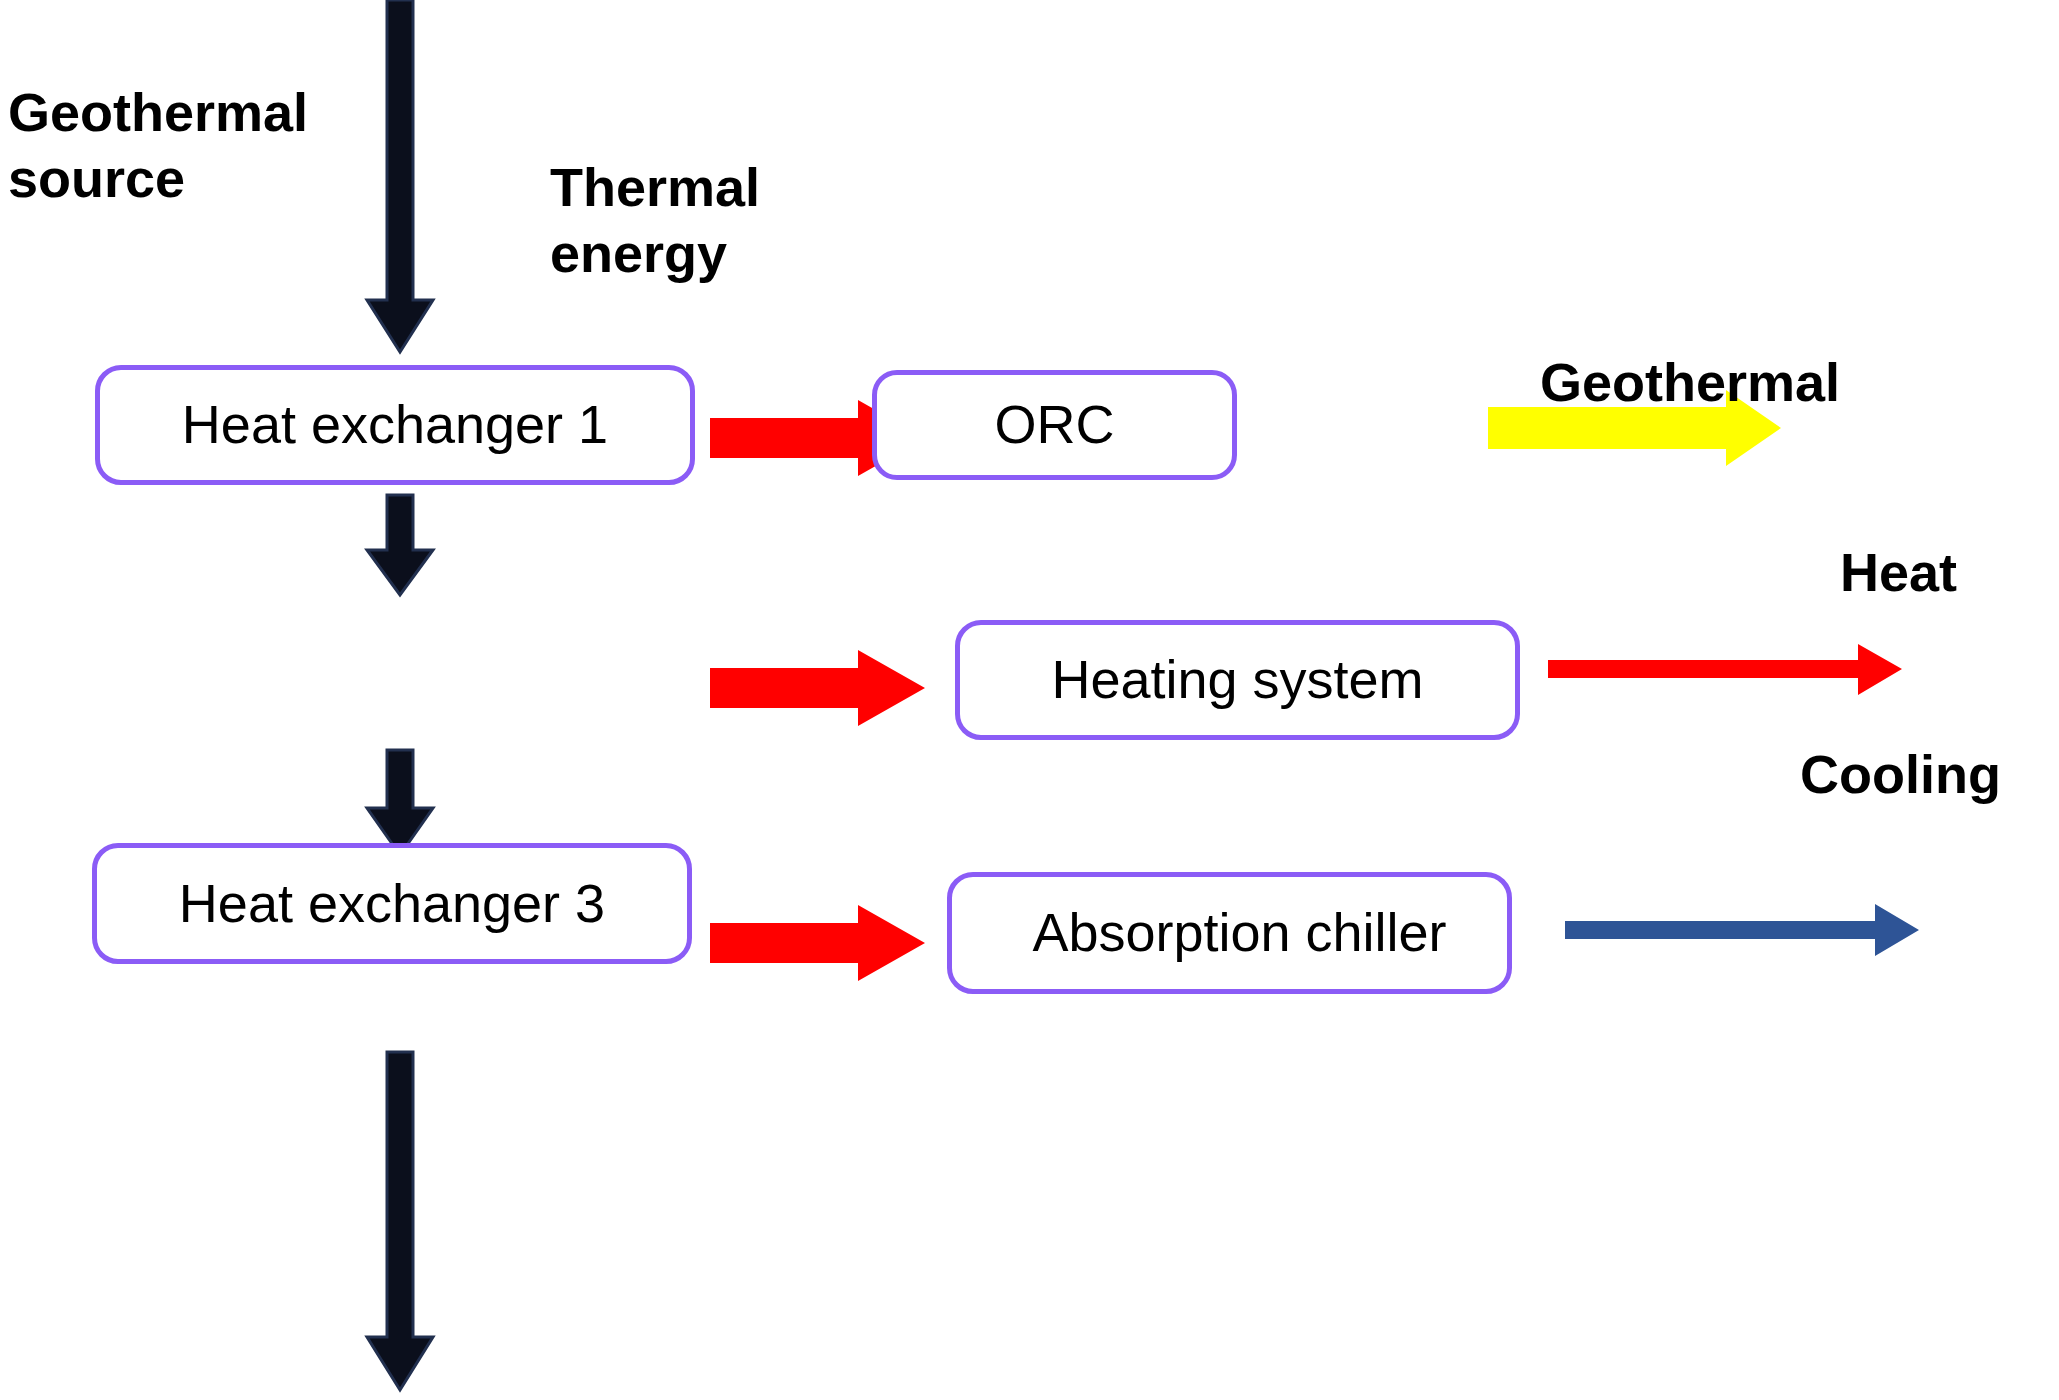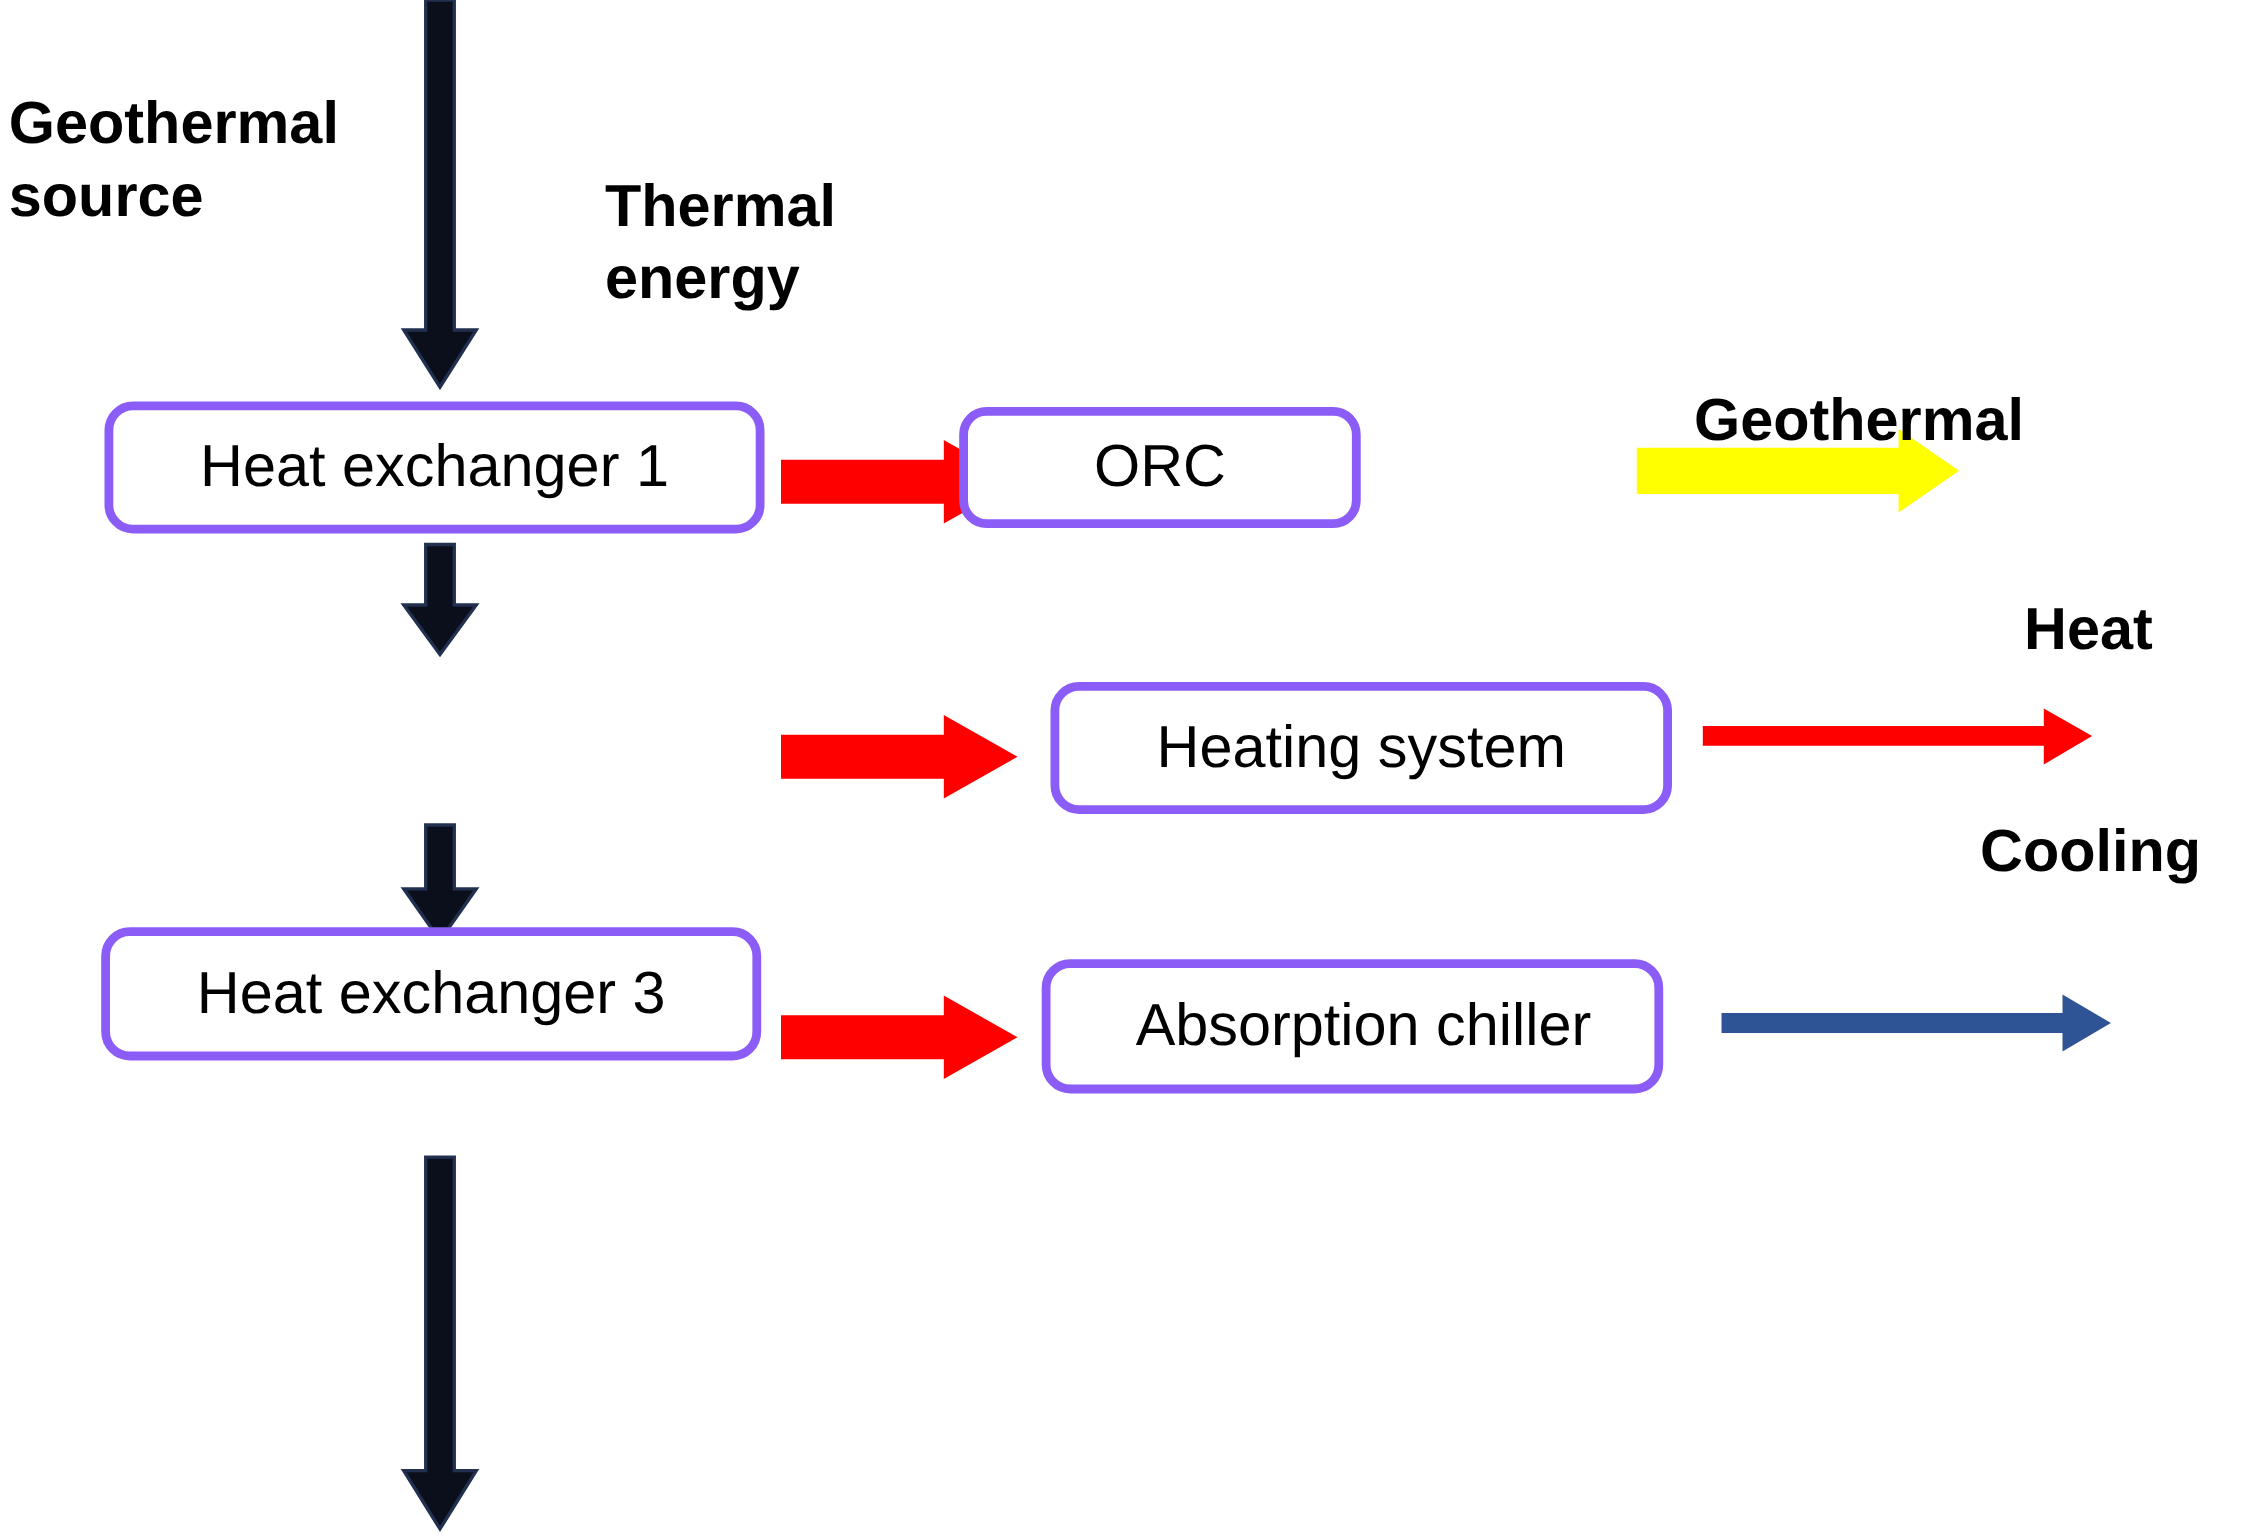--- a/index.html
+++ b/index.html
@@ -14,21 +14,21 @@
     position: relative;
     width: 2059px;
     height: 1400px;
     background: #ffffff;
     overflow: hidden;
   }
   .node {
     position: absolute;
     box-sizing: border-box;
     background: #ffffff;
-    border: 8px solid #8b5cf6;
+    border: 5px solid #8b5cf6;
     border-radius: 26px;
     display: flex;
     align-items: center;
     justify-content: center;
     color: #000000;
     font-size: 54px;
     line-height: 1.1;
     white-space: nowrap;
   }
   .label {

